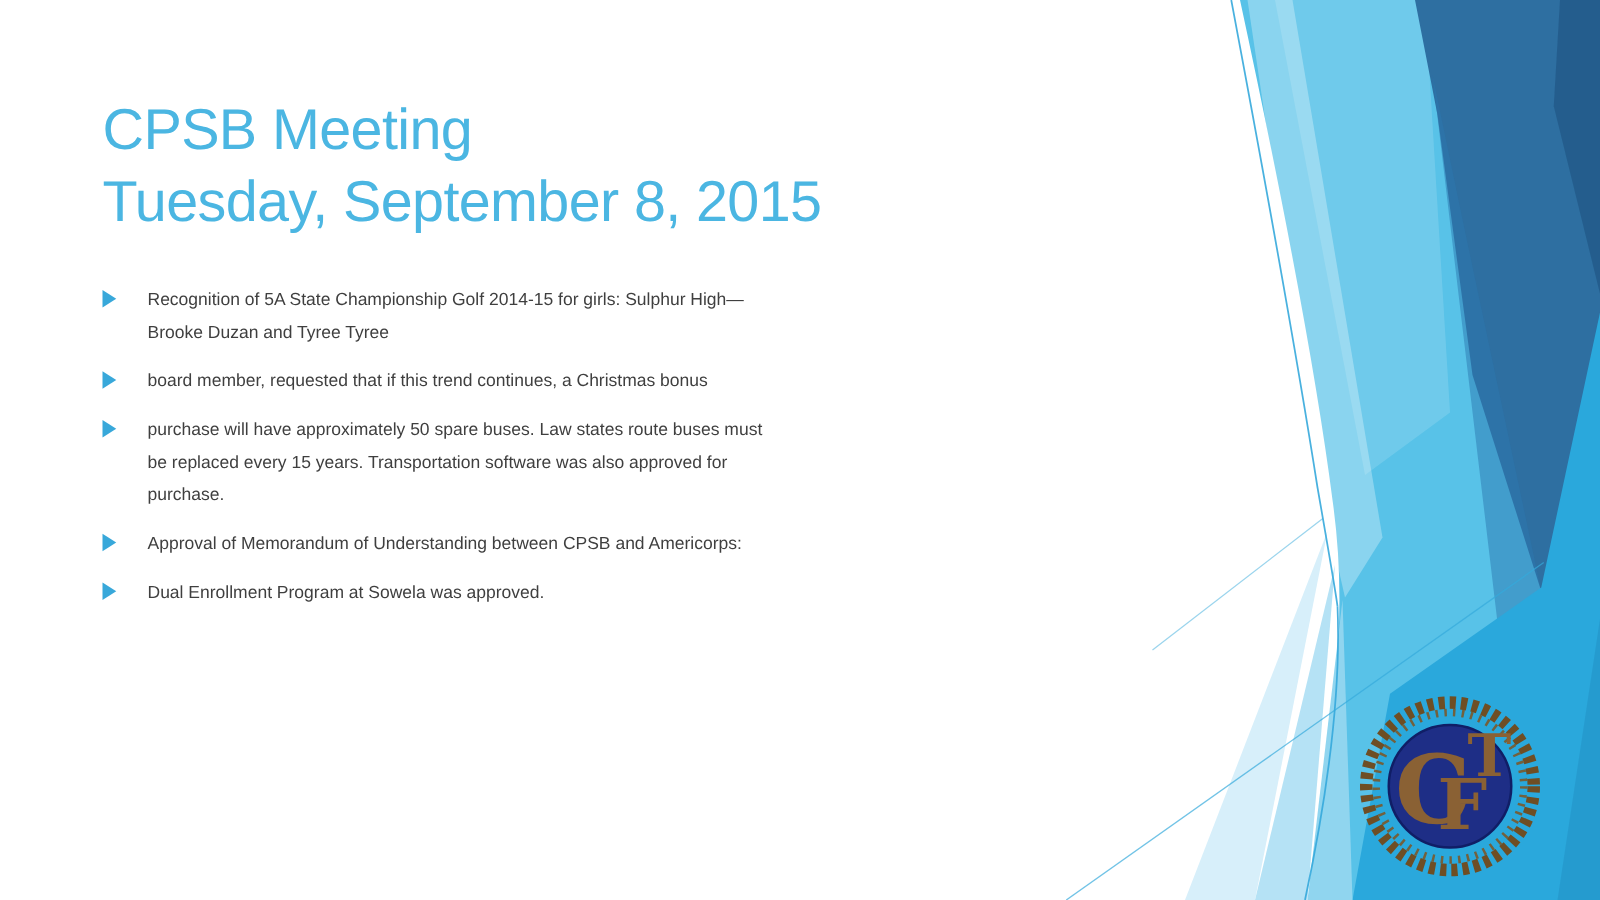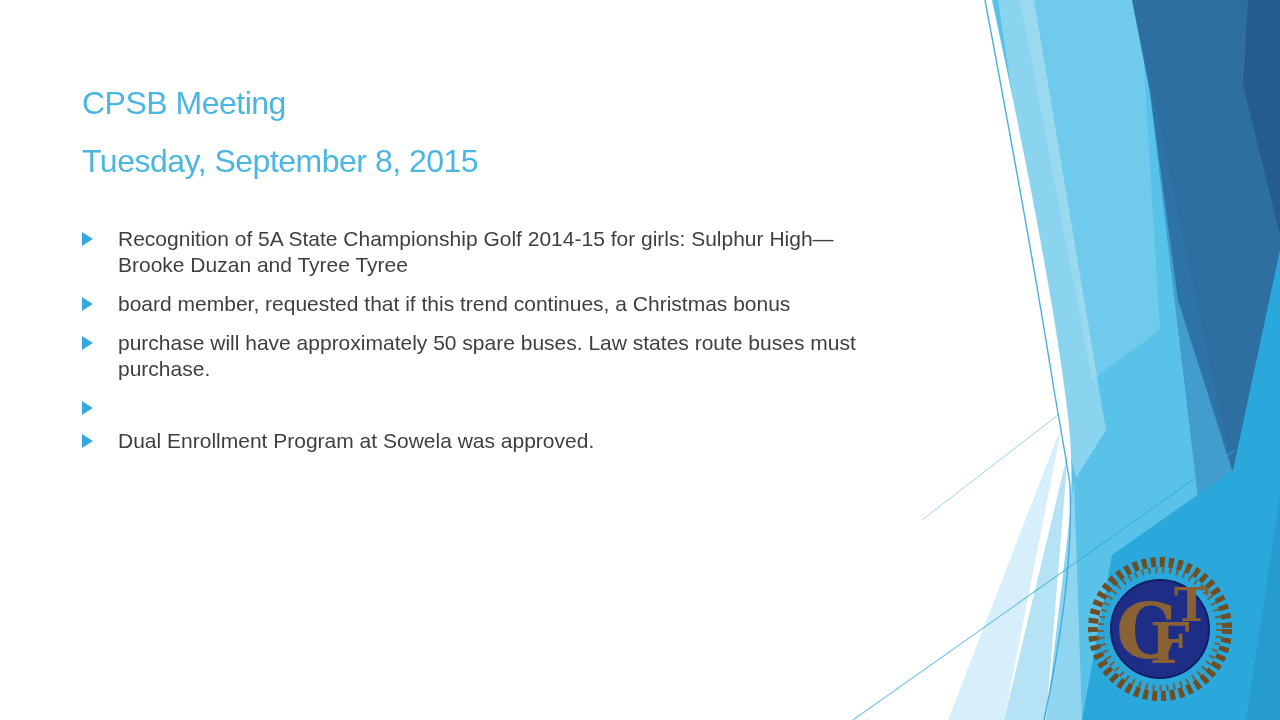--- a/index.html
+++ b/index.html
@@ -12,21 +12,21 @@
   }
   .bg-svg {
     position: absolute; left: 0; top: 0; width: 1280px; height: 720px;
     pointer-events: none;
   }
   .content {
     position: absolute; left: 82px; top: 74px; width: 900px;
   }
   .title {
     color: #4BB6E2;
-    font-size: 32px;
+    font-size: 46px;
     line-height: 58px;
     letter-spacing: -0.5px;
     font-weight: 400;
     margin-bottom: 36px;
   }
   .bullets { }
   .bullet {
     display: flex;
     margin-bottom: 13px;
   }
@@ -37,21 +37,21 @@
   }
   .tri {
     width: 0; height: 0;
     border-left: 11px solid #38A8DA;
     border-top: 7px solid transparent;
     border-bottom: 7px solid transparent;
   }
   .lines { }
   .bline {
     color: #3F3F3F;
-    font-size: 21px;
+    font-size: 14px;
     line-height: 26px;
     white-space: nowrap;
   }
   .logo-letter {
     font-family: "DejaVu Serif", serif;
     font-weight: bold;
     fill: #8A6134;
   }
 </style>
 </head>
@@ -120,29 +120,31 @@
           <div class="bline">board member, requested that if this trend continues, a Christmas bonus</div>
         </div>
       </div>
 
       <div class="bullet">
         <div class="marker-col">
             <div class="tri"></div>
           </div>
         <div class="lines">
           <div class="bline">purchase will have approximately 50 spare buses. Law states route buses must</div>
+          <div class="bline">be replaced every 15 years. Transportation software was also approved for</div>
           <div class="bline">purchase.</div>
         </div>
       </div>
 
       <div class="bullet">
         <div class="marker-col">
             <div class="tri"></div>
           </div>
         <div class="lines">
+          <div class="bline">Approval of Memorandum of Understanding between CPSB and Americorps:</div>
         </div>
       </div>
 
       <div class="bullet">
         <div class="marker-col">
             <div class="tri"></div>
           </div>
         <div class="lines">
           <div class="bline">Dual Enrollment Program at Sowela was approved.</div>
         </div>

